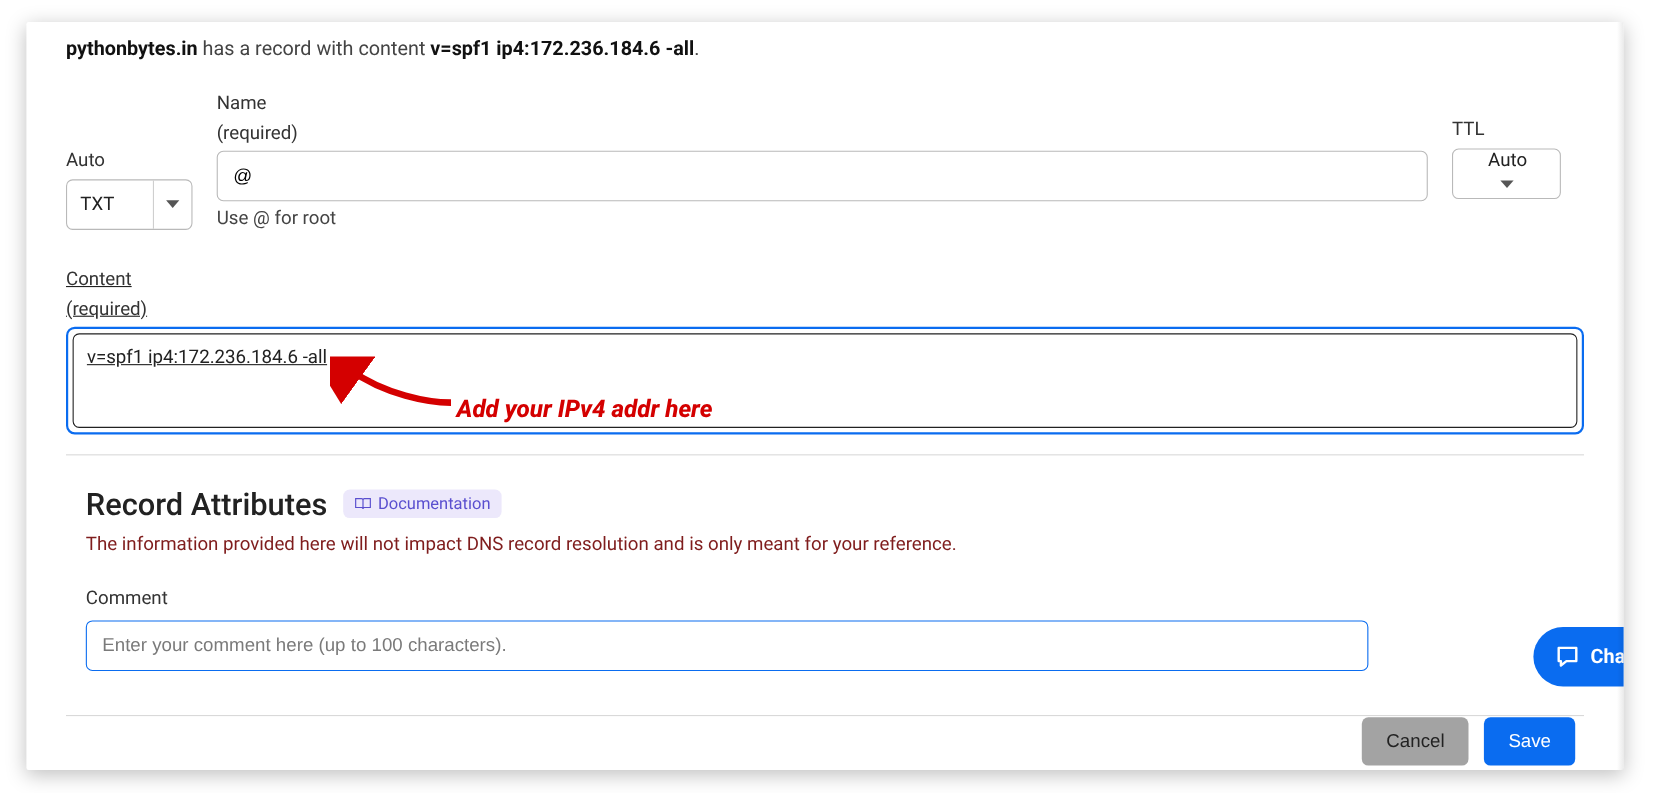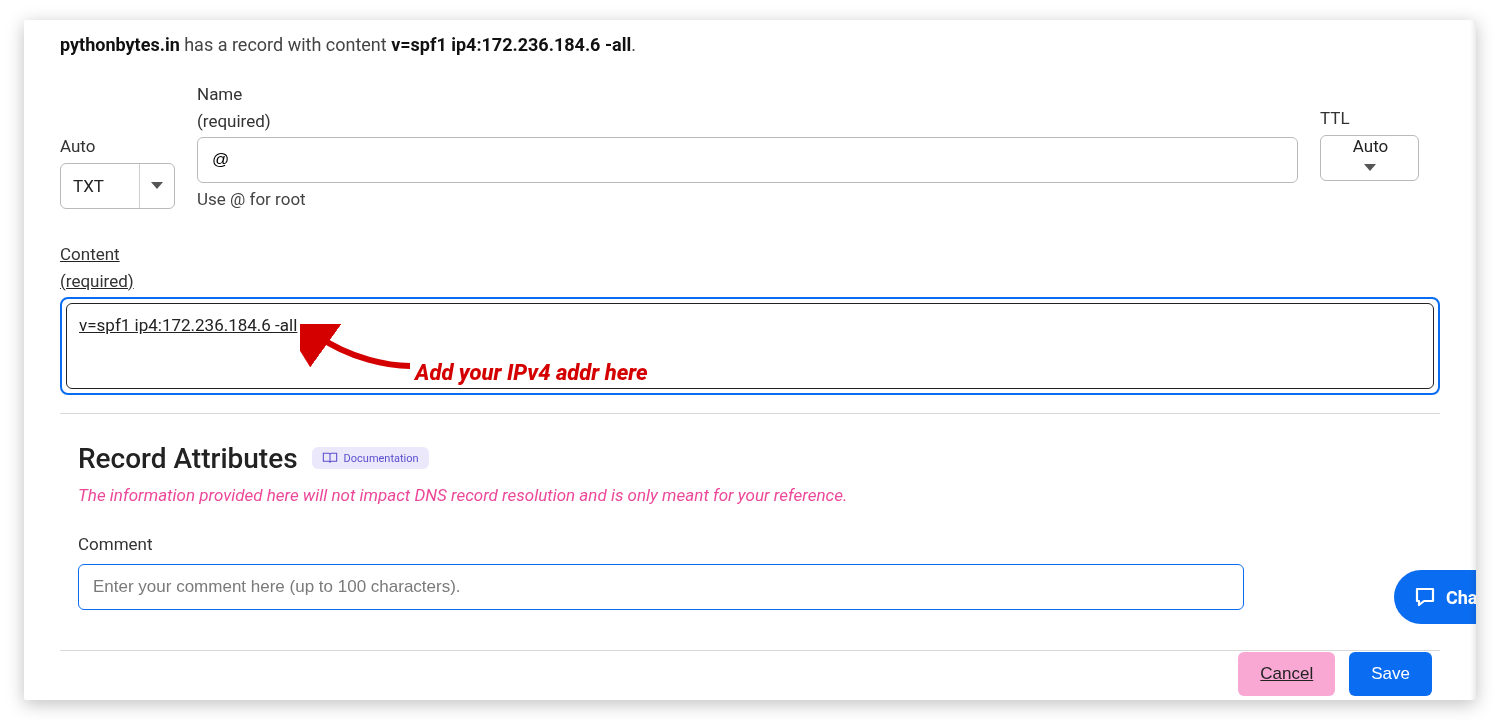--- a/index.html
+++ b/index.html
@@ -90,24 +90,24 @@
   .annot-arrow { position: absolute; left: -10px; top: -10px; }
 
   .divider-line { height: 1px; background: #d9d9d9; margin-top: 18px; }
 
   .attrs { margin-top: 28px; padding-left: 18px; padding-right: 0; }
   .attrs-header { display: flex; align-items: center; gap: 14px; margin-bottom: 10px; }
   .attrs-title { font-size: 28px; color: #222; font-weight: 500; }
   .doc-pill {
     display: inline-flex; align-items: center; gap: 6px;
     background: #ece8fb; color: #5a4fcf;
-    border-radius: 6px; padding: 4px 10px; font-size: 11px;
+    border-radius: 6px; padding: 4px 10px; font-size: 15px;
   }
   .doc-pill svg { display:block; }
-  .attrs-desc { font-size: 17px; color: #ec4899; margin-bottom: 28px; font-style: italic; }
+  .attrs-desc { font-size: 17px; color: #7f1d1d; margin-bottom: 28px; }
 
   .comment-field .label { margin-bottom: 8px; }
   .comment-input {
     width: 1166px;
     border: 1px solid #0a6cf0;
     border-radius: 6px;
     height: 46px;
   }
   .comment-input input { border:none; outline:none; width:100%; height:100%; padding:0 14px; font-size:17px; background:transparent; }
   .comment-input input::placeholder { color: #7a7a7a; }
@@ -116,21 +116,21 @@
 
   .footer-buttons {
     position: absolute; right: 44px; bottom: 4px;
     display: flex; gap: 14px;
   }
   .btn {
     height: 44px; padding: 0 22px; border-radius: 6px;
     font-size: 17px; display:flex; align-items:center; justify-content:center;
     cursor: pointer; border: none;
   }
-  .btn-cancel { background: #f9a8d4; color: #222; text-decoration: underline; }
+  .btn-cancel { background: #a3a3a3; color: #222; }
   .btn-save { background: #0a6cf0; color: #fff; }
 
   .chat-bubble {
     position: absolute; right: -30px; bottom: 76px;
     background: #0a6cf0; color: #fff;
     border-radius: 28px 0 0 28px;
     height: 54px; width: 112px;
     display:flex; align-items:center; gap:8px;
     padding-left: 18px;
     font-weight: 700; font-size: 18px;

